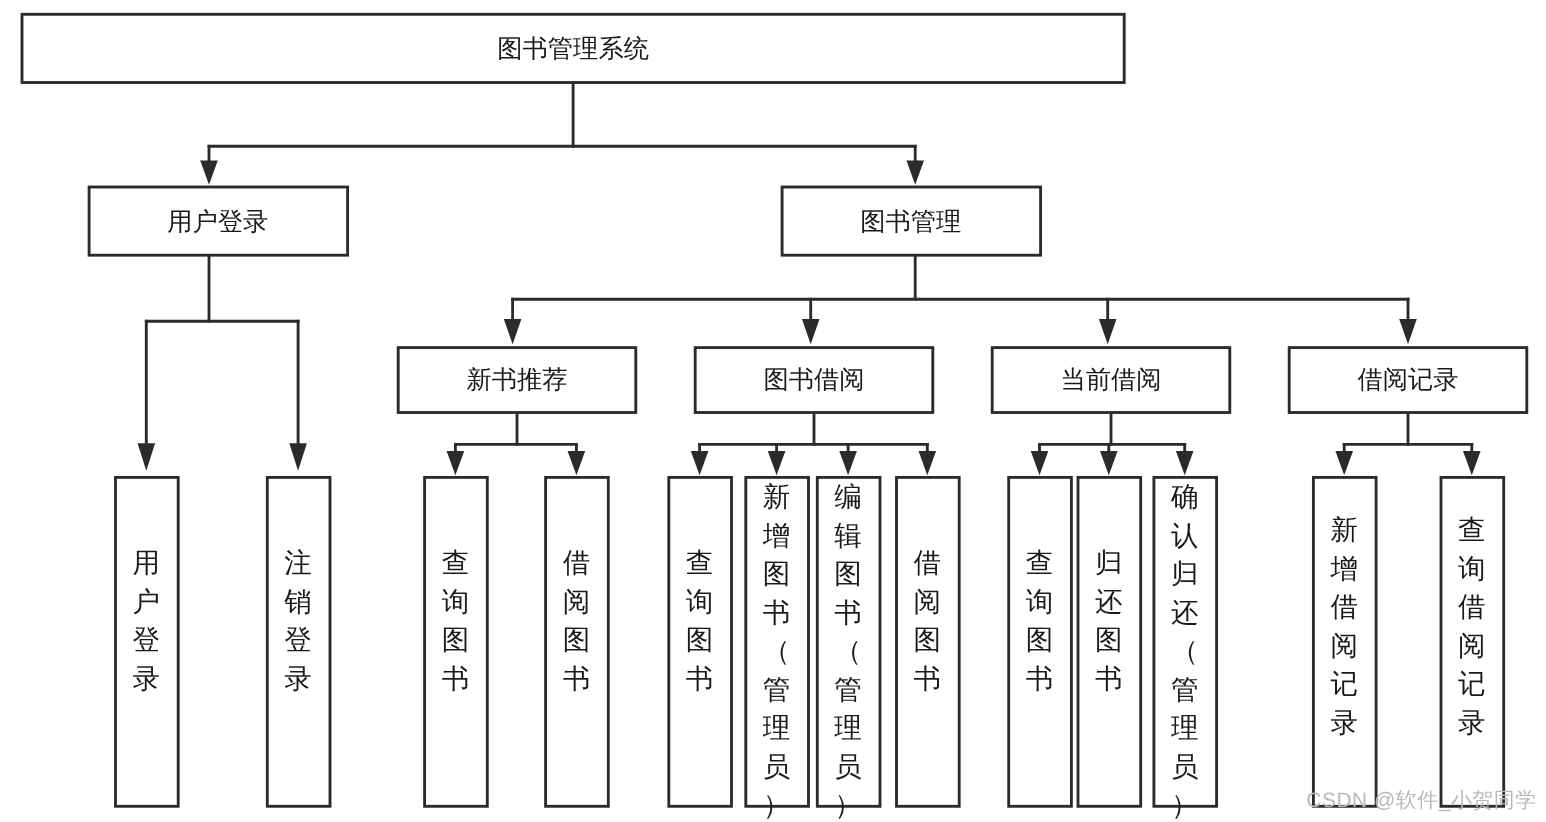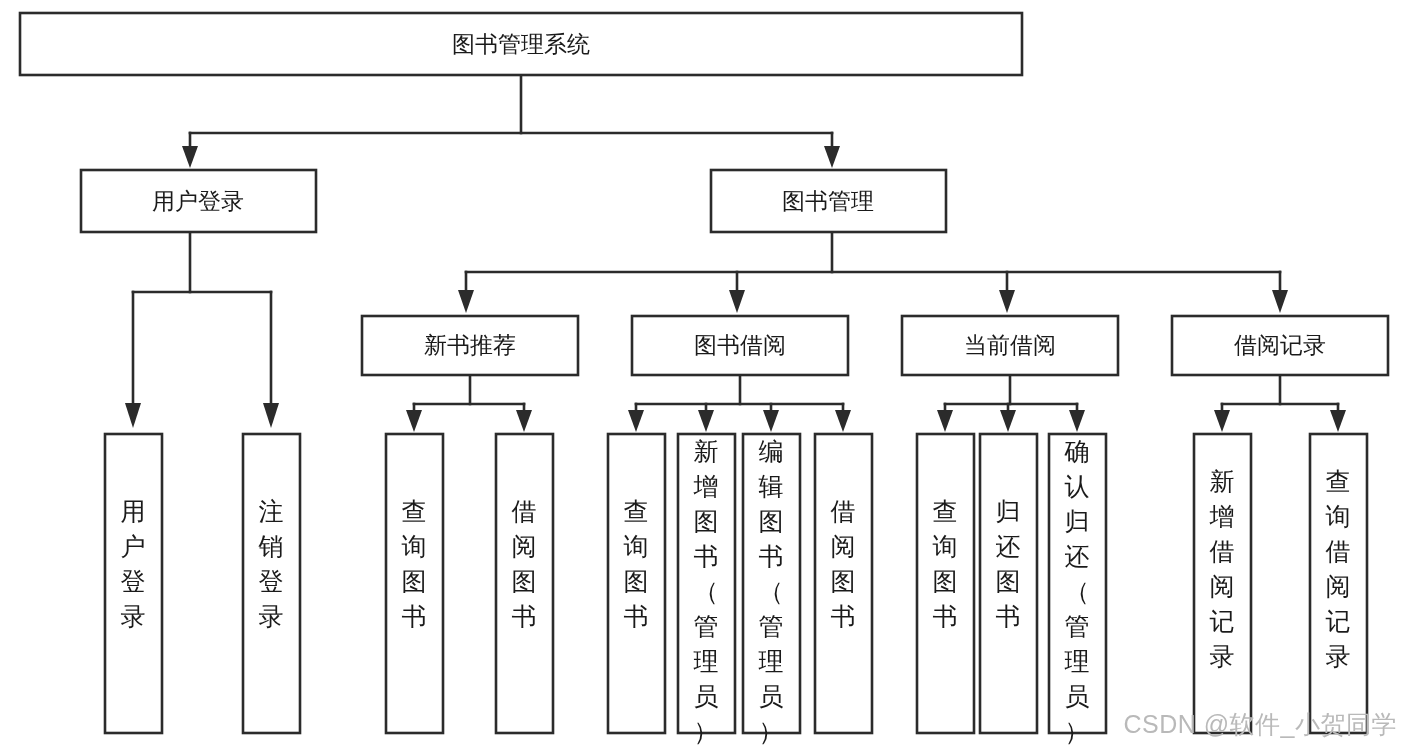--- a/index.html
+++ b/index.html
@@ -50,21 +50,21 @@
     font-family: "Liberation Sans", "DejaVu Sans", sans-serif;
     font-size: 25px;
     fill: #1a1a1a;
     text-anchor: middle;
   }
   .watermark-text {
     position: absolute;
     right: 8px;
     bottom: 6px;
     font-family: "Liberation Sans", "DejaVu Sans", sans-serif;
-    font-size: 25px;
+    font-size: 19px;
     color: #b9b9b9;
     letter-spacing: 0.5px;
     white-space: nowrap;
     user-select: none;
   }
 </style>
 </head>
 <body>
 
 <div id="diagram-root">

